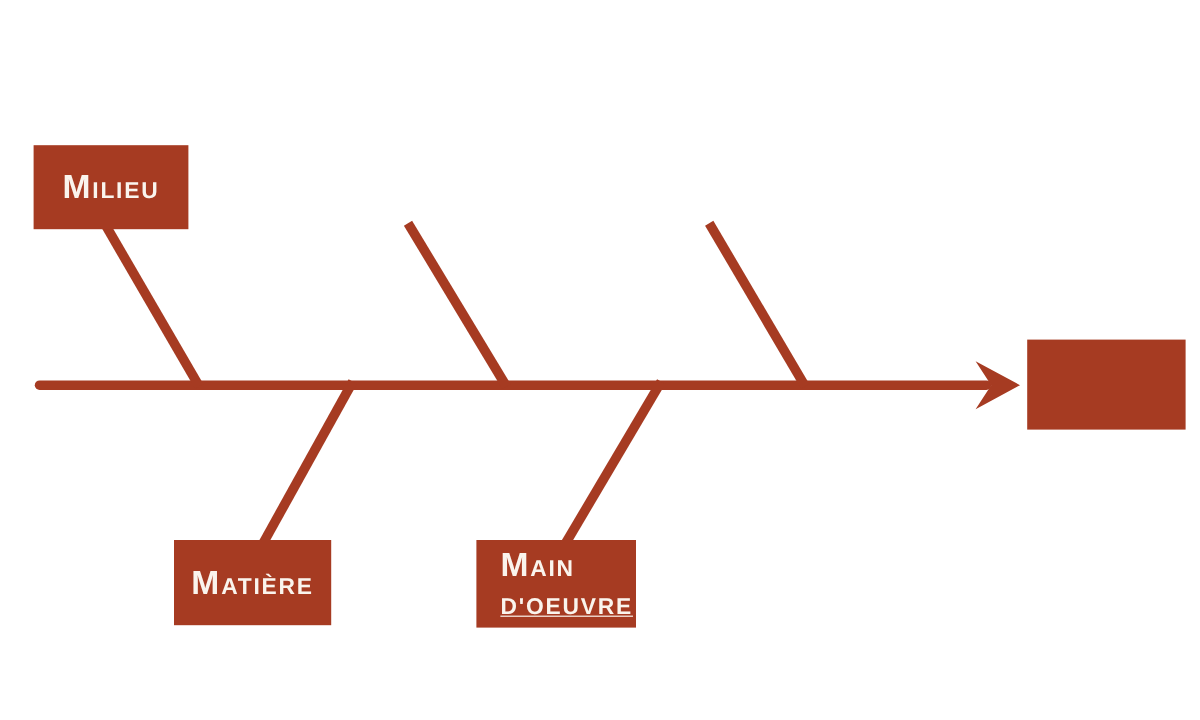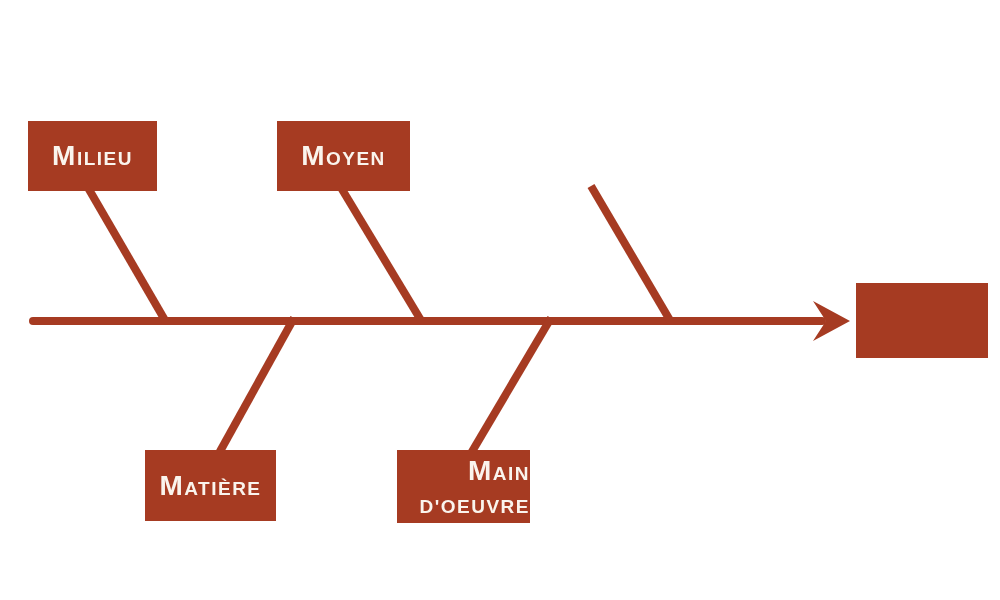--- a/index.html
+++ b/index.html
@@ -47,30 +47,31 @@
   .label.fl::first-letter {
     font-size: 28px;
     letter-spacing: 1.5px;
   }
   .box-milieu  { left: 28px;  top: 121px; width: 129px; height: 70px; }
   .box-moyen   { left: 277px; top: 121px; width: 133px; height: 70px; }
   .box-methode { left: 528px; top: 121px; width: 132px; height: 70px; }
   .box-matiere { left: 145px; top: 450px; width: 131px; height: 71px; }
   .box-main {
     left: 397px; top: 450px; width: 133px; height: 73px;
-    align-items: flex-end;
+    align-items: flex-start;
     padding-left: 20px;
     justify-content: center;
   }
   .box-main .label {
     text-align: left;
     width: auto;
   }
   .box-main .label + .label {
     margin-top: 12px;
+    text-decoration: underline;
   }
   .effect-box {
     position: absolute;
     left: 856px; top: 283px; width: 132px; height: 75px;
     background: #A63B22;
   }
 </style>
 </head>
 <body>
 
@@ -87,23 +88,20 @@
     <line x1="591" y1="186" x2="671" y2="322" stroke-width="8" stroke="#A63B22"></line>
 
     <line x1="218" y1="455" x2="294" y2="318" stroke-width="8" stroke="#A63B22"></line>
     <line x1="470" y1="455" x2="551" y2="318" stroke-width="8" stroke="#A63B22"></line>
   </svg>
 
   <div class="box box-milieu">
     <span class="label fl">Milieu</span>
   </div>
 
-  <div class="box box-moyen">
-    <span class="label fl">Moyen</span>
-  </div>
 
 
   <div class="box box-matiere">
     <span class="label fl">Matière</span>
   </div>
 
   <div class="box box-main">
     <span class="label fl">Main</span>
     <span class="label">d'oeuvre</span>
   </div>

